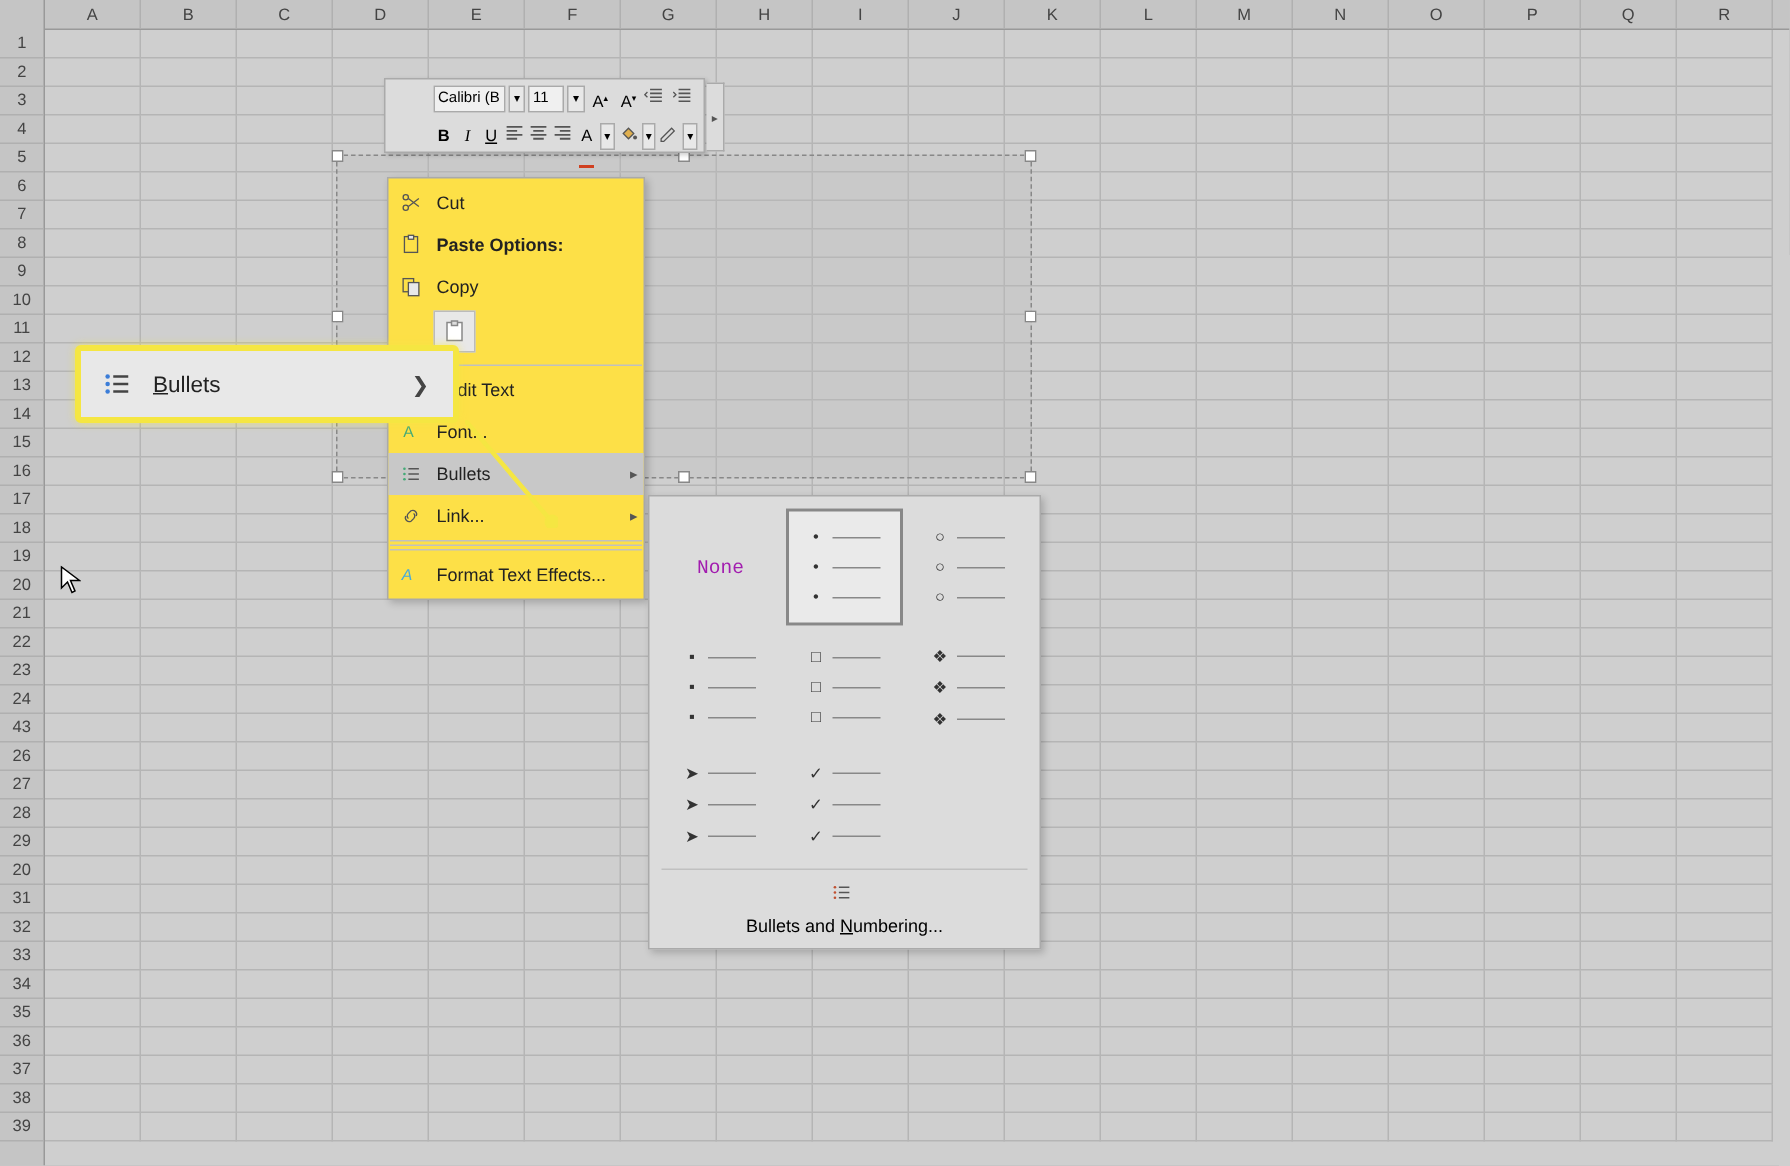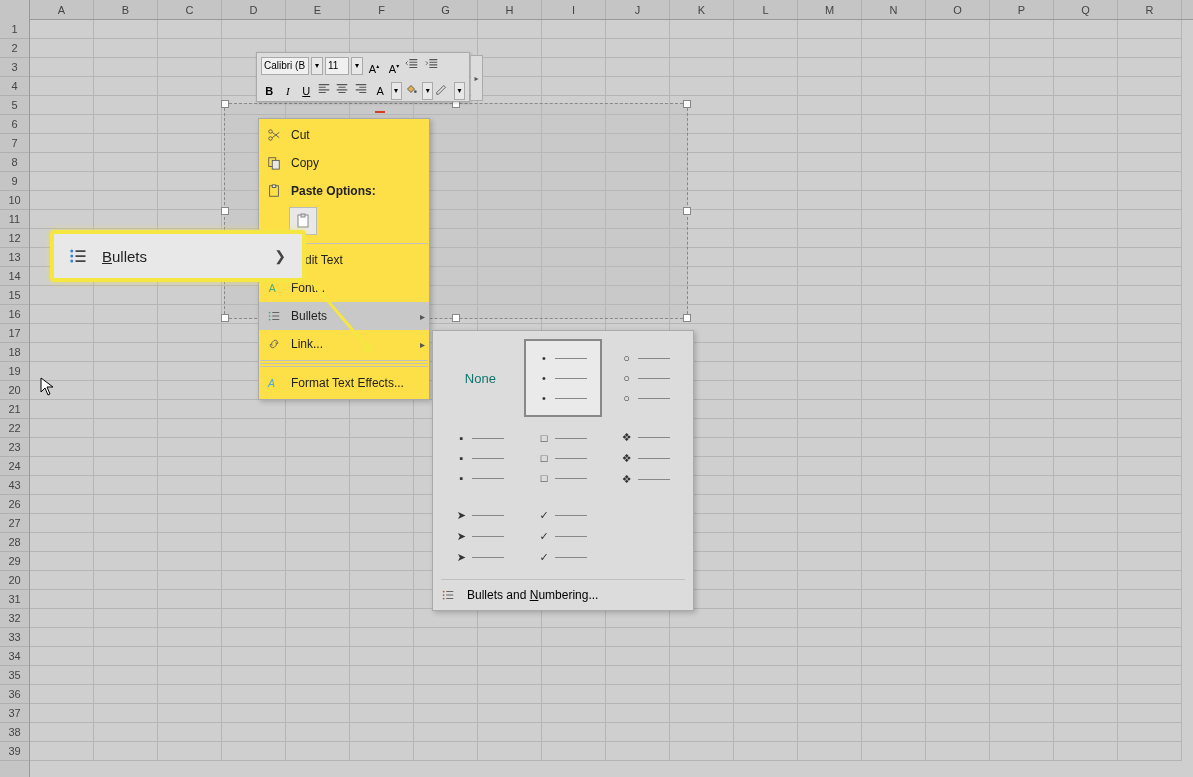--- a/index.html
+++ b/index.html
@@ -18,21 +18,21 @@
 
 
 .textbox { position: absolute; top: 103px; left: 224px; width: 464px; height: 216px; border: 1px dashed #888; background: rgba(190,190,190,0.3); }
 .handle { position: absolute; width: 8px; height: 8px; background: #fff; border: 1px solid #888; }
 .h-tl { top: -4px; left: -4px; } .h-tc { top: -4px; left: 50%; margin-left: -4px; } .h-tr { top: -4px; right: -4px; }
 .h-ml { top: 50%; left: -4px; margin-top: -4px; } .h-mr { top: 50%; right: -4px; margin-top: -4px; }
 .h-bl { bottom: -4px; left: -4px; } .h-bc { bottom: -4px; left: 50%; margin-left: -4px; } .h-br { bottom: -4px; right: -4px; }
 
 
 .mini-toolbar { position: absolute; top: 52px; left: 256px; width: 214px; height: 50px; background: #dcdcdc; border: 1px solid #aaa; box-shadow: 1px 1px 3px rgba(0,0,0,0.2); }
-.mini-row { display: flex; align-items: center; gap: 2px; padding: 2px 4px; height: 25px; }
+.mini-row { display: flex; align-items: center; gap: 2px; padding: 2px 4px; height: 25px; margin-left: 28px; }
 .mini-input { width: 48px; height: 18px; font-size: 10px; border: 1px solid #aaa; background: #f0f0f0; padding: 0 2px; }
 .mini-dd { width: 12px; height: 18px; border: 1px solid #aaa; background: #e8e8e8; font-size: 8px; text-align: center; line-height: 16px; }
 .mini-btn { width: 18px; height: 18px; text-align: center; font-size: 11px; line-height: 18px; cursor: pointer; }
 .mini-btn.b { font-weight: bold; }
 .mini-btn.i { font-style: italic; font-family: serif; }
 .mini-btn.u { text-decoration: underline; }
 .mini-icon-svg { width:14px; height:14px; }
 .color-ul { border-bottom: 2px solid #d04020; width:10px; display:inline-block; }
 .mini-tail { position:absolute; right:-14px; top:2px; width:12px; height:46px; background:#dcdcdc; border:1px solid #aaa; border-left:none; display:flex; align-items:center; justify-content:center; font-size:8px; color:#555; }
 
@@ -57,22 +57,22 @@
 
 
 .bullet-sub { position: absolute; top: 330px; left: 432px; width: 262px; background: #dcdcdc; border: 1px solid #aaa; box-shadow: 2px 2px 5px rgba(0,0,0,0.2); padding: 8px; }
 .bullet-grid { display: grid; grid-template-columns: repeat(3, 1fr); gap: 4px; }
 .bullet-cell { height: 78px; display: flex; flex-direction: column; align-items: center; justify-content: center; gap: 8px; cursor: pointer; }
 .bullet-cell.short { height: 74px; }
 .bullet-cell.selected { border: 2px solid #888; background: #eaeaea; }
 .bullet-row-item { display: flex; align-items: center; gap: 6px; }
 .bullet-glyph { width: 10px; text-align: center; font-size: 11px; color: #333; }
 .bullet-line { width: 32px; height: 1px; background: #888; }
-.bullet-none { font-size: 13px; color: #0f766e; }
-.bullet-footer { border-top: 1px solid #c0c0c0; margin-top: 6px; padding-top: 8px; display: flex; align-items: center; gap: 8px; font-size: 12px; cursor: pointer; }
+.bullet-none { font-size: 13px; color: #a21caf; font-family: Liberation Mono, monospace; }
+.bullet-footer { border-top: 1px solid #c0c0c0; margin-top: 6px; padding-top: 8px; display: flex; align-items: center; gap: 8px; font-size: 12px; cursor: pointer; flex-direction: column; }
 .bullet-footer .icon { width: 18px; }
 
 
 .cursor { position: absolute; top: 377px; left: 40px; font-size: 16px; }
 
 svg { display: block; }
 .u-line { text-decoration: underline; }
 </style>
 </head>
 <body>
@@ -998,37 +998,37 @@
   <div class="menu-item">
     <span class="icon">
         <svg width="14" height="14" viewBox="0 0 16 16">
           <circle cx="4" cy="12" r="2" fill="none" stroke="#555"></circle>
           <circle cx="4" cy="4" r="2" fill="none" stroke="#555"></circle>
           <path d="M6 5l8 6M6 11l8-6" stroke="#555"></path>
         </svg>
       </span>
     <span class="label">Cut</span>
   </div>
+  <div class="menu-item header">
+    <span class="icon">
+        <svg width="14" height="14" viewBox="0 0 16 16">
+          <rect x="3" y="2" width="10" height="12" fill="none" stroke="#555"></rect>
+          <rect x="6" y="1" width="4" height="3" fill="#e8e8e8" stroke="#555"></rect>
+        </svg>
+      </span>
+    <span class="label">Paste Options:</span>
+  </div>
   <div class="menu-item">
     <span class="icon">
         <svg width="14" height="14" viewBox="0 0 16 16">
           <rect x="2" y="2" width="8" height="10" fill="none" stroke="#555"></rect>
           <rect x="6" y="5" width="8" height="10" fill="#e8e8e8" stroke="#555"></rect>
         </svg>
       </span>
     <span class="label">Copy</span>
-  </div>
-  <div class="menu-item header">
-    <span class="icon">
-        <svg width="14" height="14" viewBox="0 0 16 16">
-          <rect x="3" y="2" width="10" height="12" fill="none" stroke="#555"></rect>
-          <rect x="6" y="1" width="4" height="3" fill="#e8e8e8" stroke="#555"></rect>
-        </svg>
-      </span>
-    <span class="label">Paste Options:</span>
   </div>
   <div class="paste-icons">
     <div class="paste-btn">
       <svg width="16" height="16" viewBox="0 0 16 16">
           <rect x="3" y="2" width="10" height="12" fill="#fff" stroke="#888"></rect>
           <rect x="6" y="1" width="4" height="3" fill="#ddd" stroke="#888"></rect>
         </svg>
     </div>
   </div>
   <div class="menu-sep"></div>

